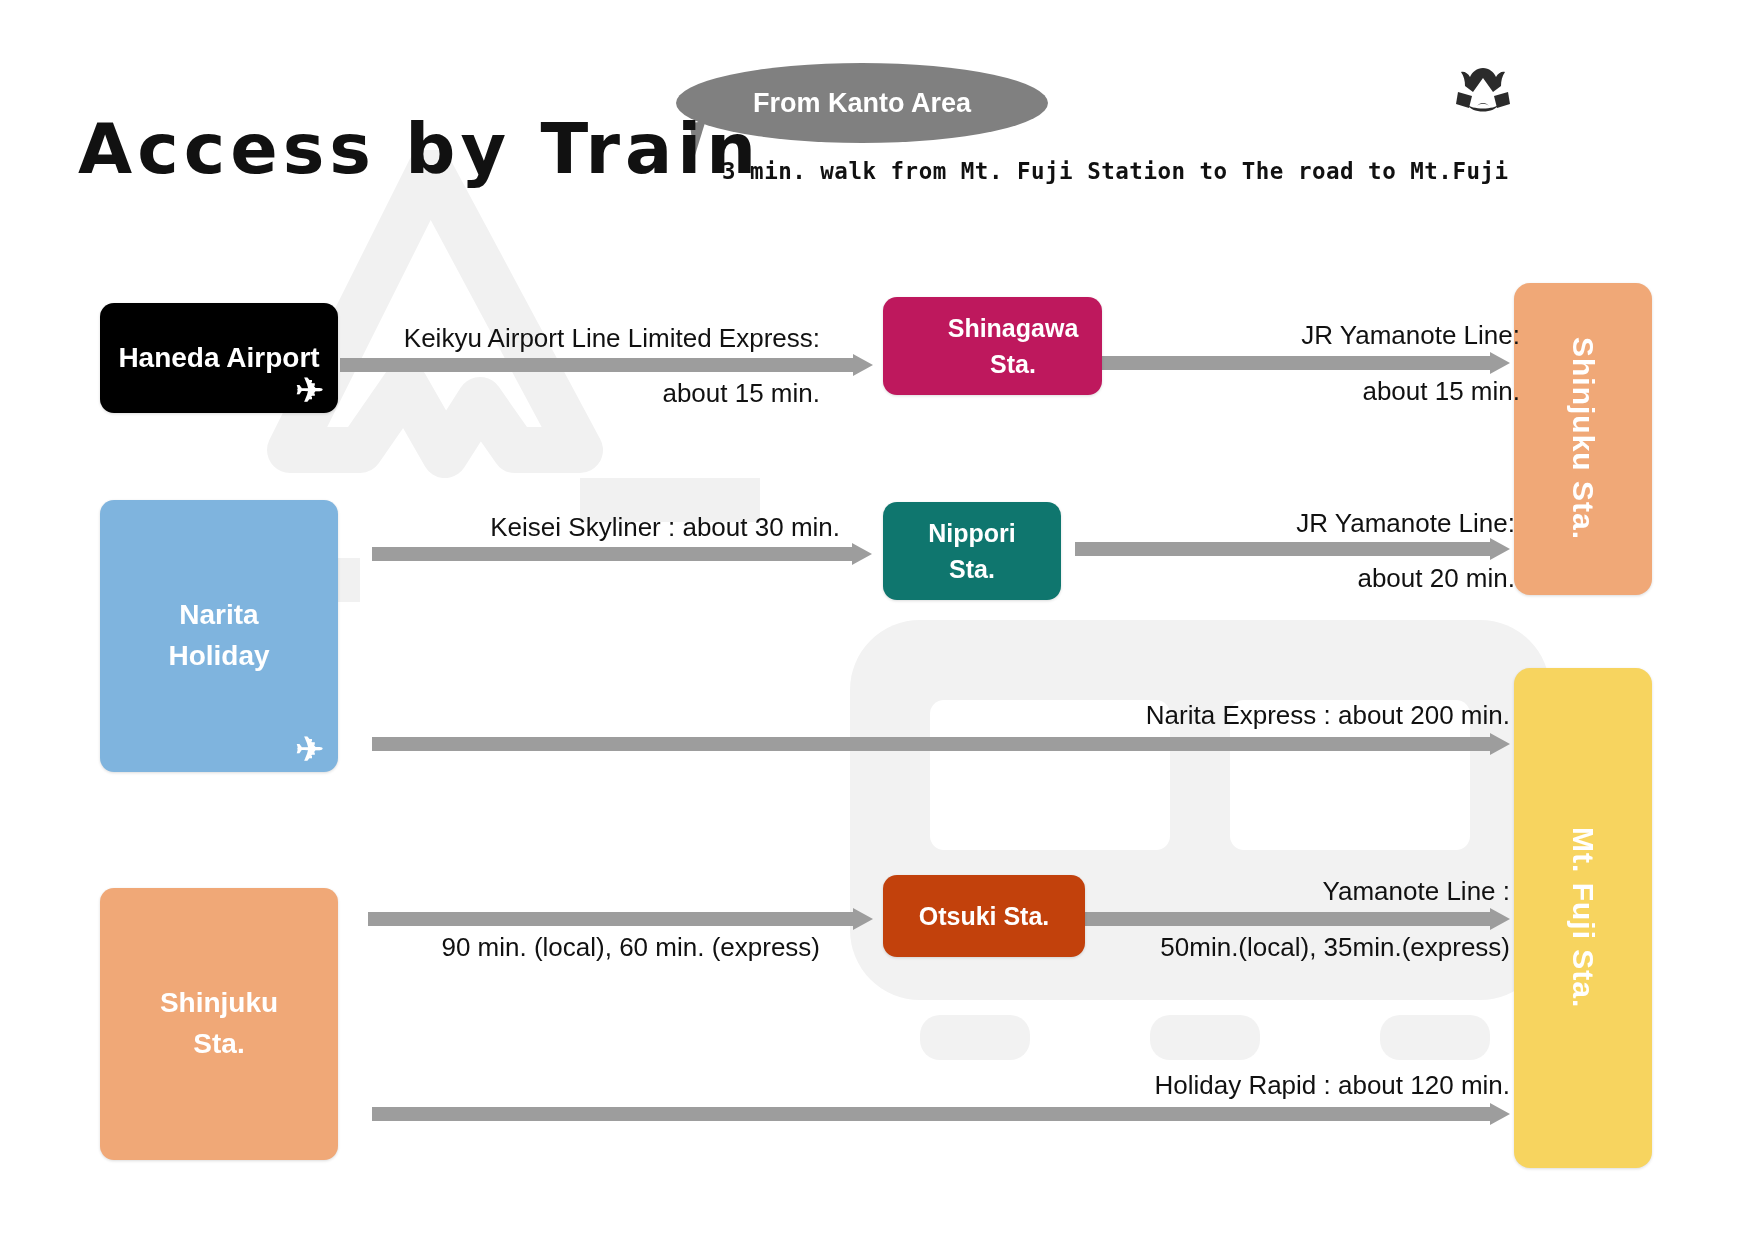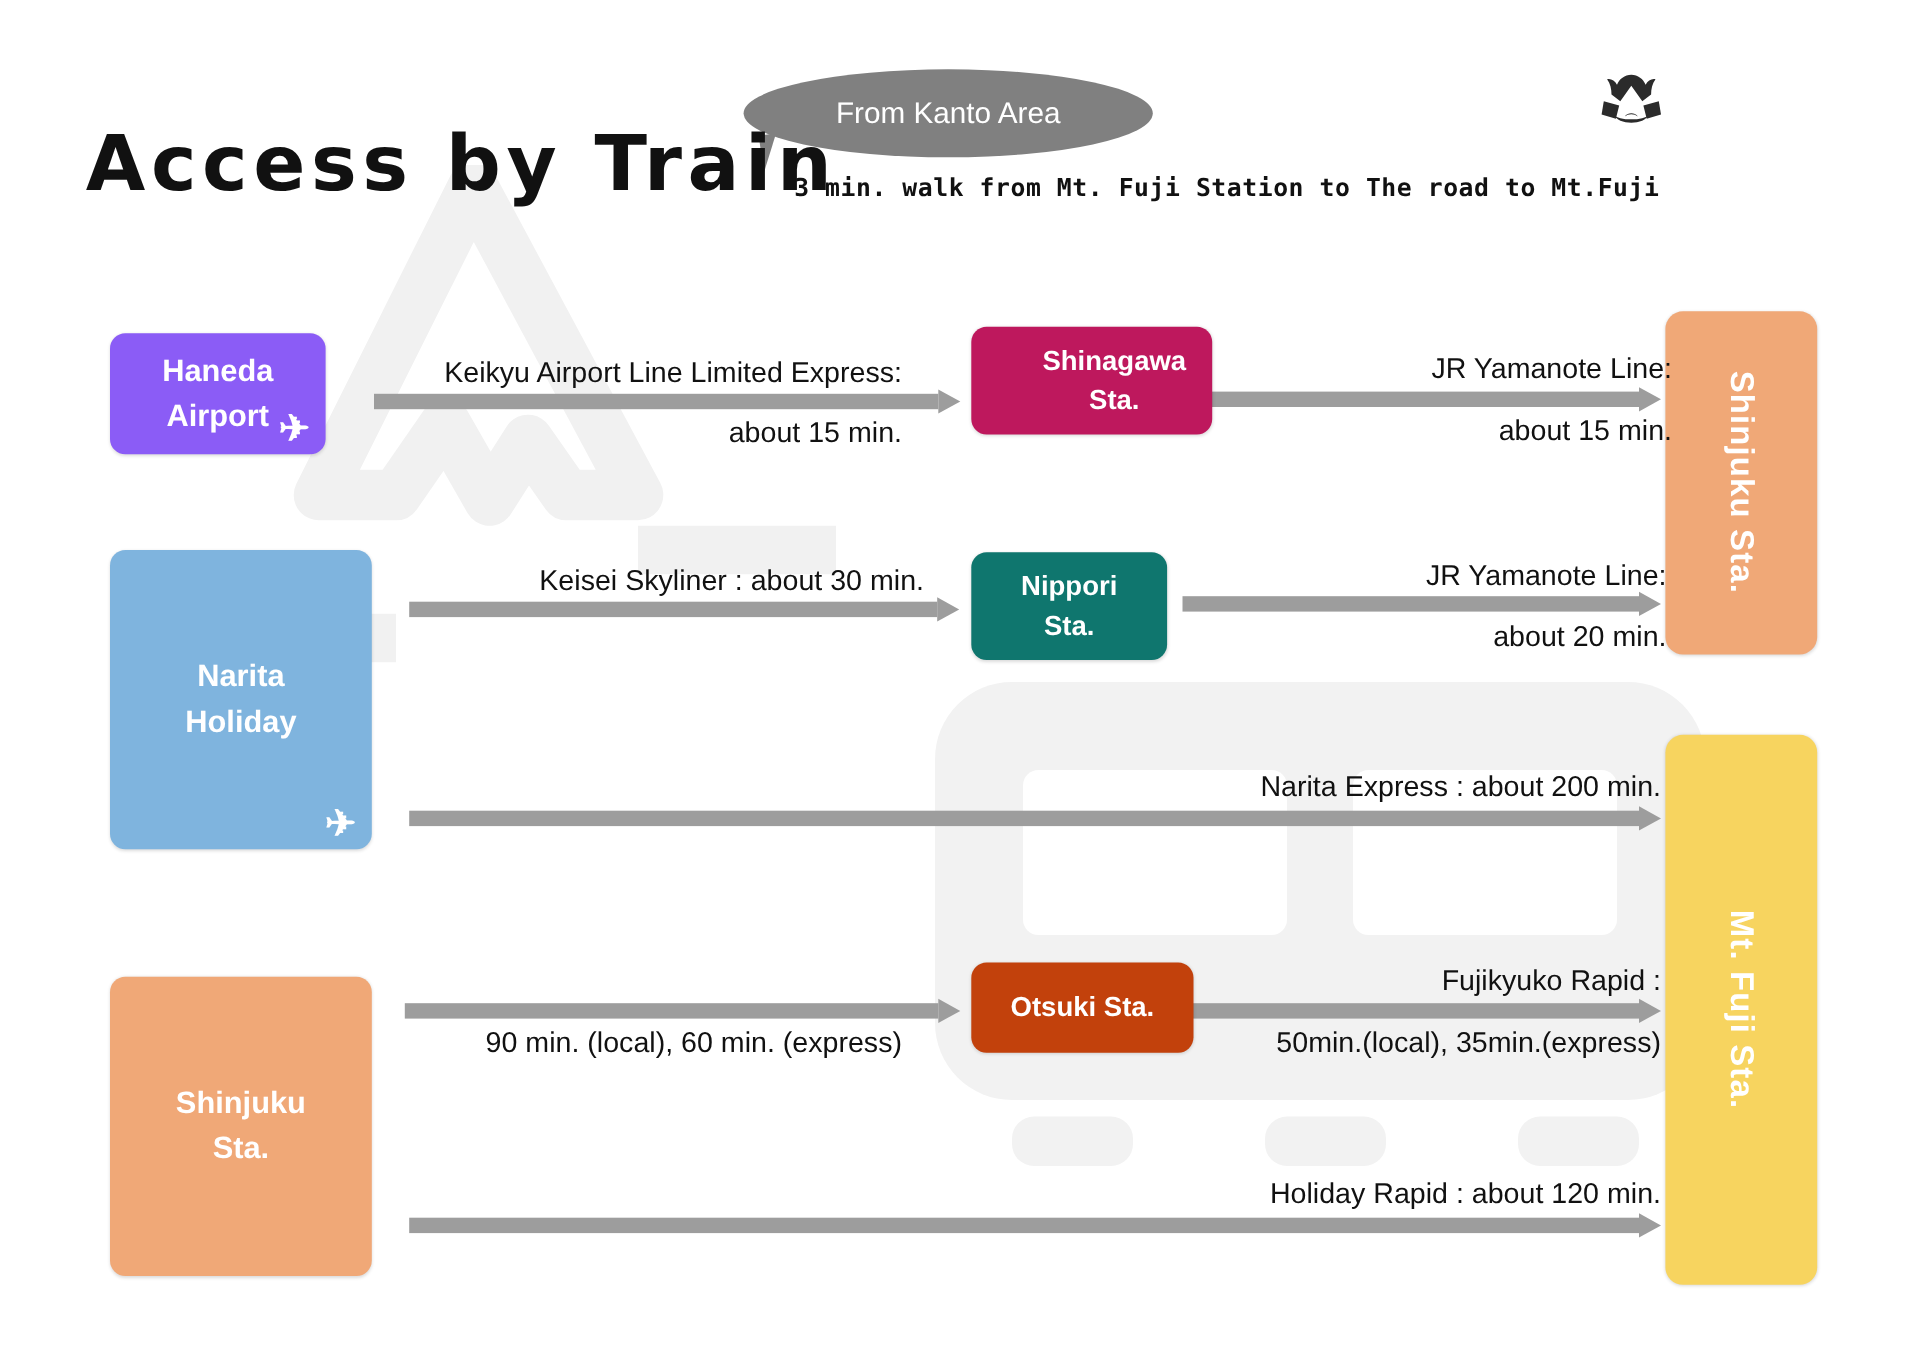--- a/index.html
+++ b/index.html
@@ -38,21 +38,21 @@
   .bubble{
     position:absolute;left:676px;top:63px;
     width:372px;height:80px;
     background:#808080;
     border-radius:50%/50%;
     z-index:4;
   }
   .bubble-text{
     position:absolute;inset:0;
     display:flex;align-items:center;justify-content:center;
-    color:#ffffff;font-weight:400;font-size:27px;
+    color:#ffffff;font-weight:700;font-size:27px;
     white-space:nowrap;
   }
   .bubble-tail{
     position:absolute;left:692px;top:122px;
     width:0;height:0;
     border-left:16px solid #808080;
     border-bottom:34px solid transparent;
     border-top:0 solid transparent;
     transform:rotate(-8deg);
     z-index:3;
@@ -159,21 +159,21 @@
   <div class="kabuto">
     <svg width="56" height="58" viewBox="0 0 56 58" aria-hidden="true">
       <path d="M28 6 C22 6 17 10 15 15 C13 11 9 9 6 10 C9 14 10 19 10 24 L18 30 L28 16 L38 30 L46 24 C46 19 47 14 50 10 C47 9 43 11 41 15 C39 10 34 6 28 6 Z" fill="#2b2b2b"></path>
       <path d="M3 30 L17 34 L14 46 L1 42 Z" fill="#2b2b2b"></path>
       <path d="M53 30 L39 34 L42 46 L55 42 Z" fill="#2b2b2b"></path>
       <path d="M12 42 C16 52 40 52 44 42 C40 48 16 48 12 42 Z" fill="#2b2b2b"></path>
       <path d="M22 44 C25 40 31 40 34 44 C31 41 25 41 22 44 Z" fill="#2b2b2b"></path>
     </svg>
   </div>
 
-  <div class="node" style="left:100px;top:303px;width:196px;height:110px;background:#8b5cf6;font-size:28px;">
+  <div class="node" style="left:100px;top:303px;width:238px;height:110px;background:#000000;font-size:28px;">
     <span class="lbl">Haneda Airport</span>
     <span class="plane">✈</span>
   </div>
 
   <div class="alabel" style="left:340px;top:323px;width:480px;">Keikyu Airport Line Limited Express:</div>
   <div class="arrow" style="left:340px;top:354px;width:533px;">
     <div class="shaft" style="width:513px;"></div>
     <div class="head" style="left:513px;"></div>
   </div>
   <div class="alabel" style="left:340px;top:378px;width:480px;">about 15 min.</div>
@@ -236,21 +236,21 @@
   <div class="arrow" style="left:368px;top:908px;width:505px;">
     <div class="shaft" style="width:485px;"></div>
     <div class="head" style="left:485px;"></div>
   </div>
   <div class="alabel" style="left:340px;top:932px;width:480px;">90 min. (local), 60 min. (express)</div>
 
   <div class="node" style="left:883px;top:875px;width:202px;height:82px;background:#c2410c;font-size:25px;">
     <span class="lbl">Otsuki Sta.</span>
   </div>
 
-  <div class="alabel" style="left:1070px;top:876px;width:440px;">Fujikyuko Rapid :</div>
+  <div class="alabel" style="left:1070px;top:876px;width:440px;">Yamanote Line :</div>
   <div class="arrow" style="left:1070px;top:908px;width:440px;">
     <div class="shaft" style="width:420px;"></div>
     <div class="head" style="left:420px;"></div>
   </div>
   <div class="alabel" style="left:1070px;top:932px;width:440px;">50min.(local), 35min.(express)</div>
 
   <div class="alabel" style="left:372px;top:1070px;width:1138px;">Holiday Rapid : about 120 min.</div>
   <div class="arrow" style="left:372px;top:1103px;width:1138px;">
     <div class="shaft" style="width:1118px;"></div>
     <div class="head" style="left:1118px;"></div>

